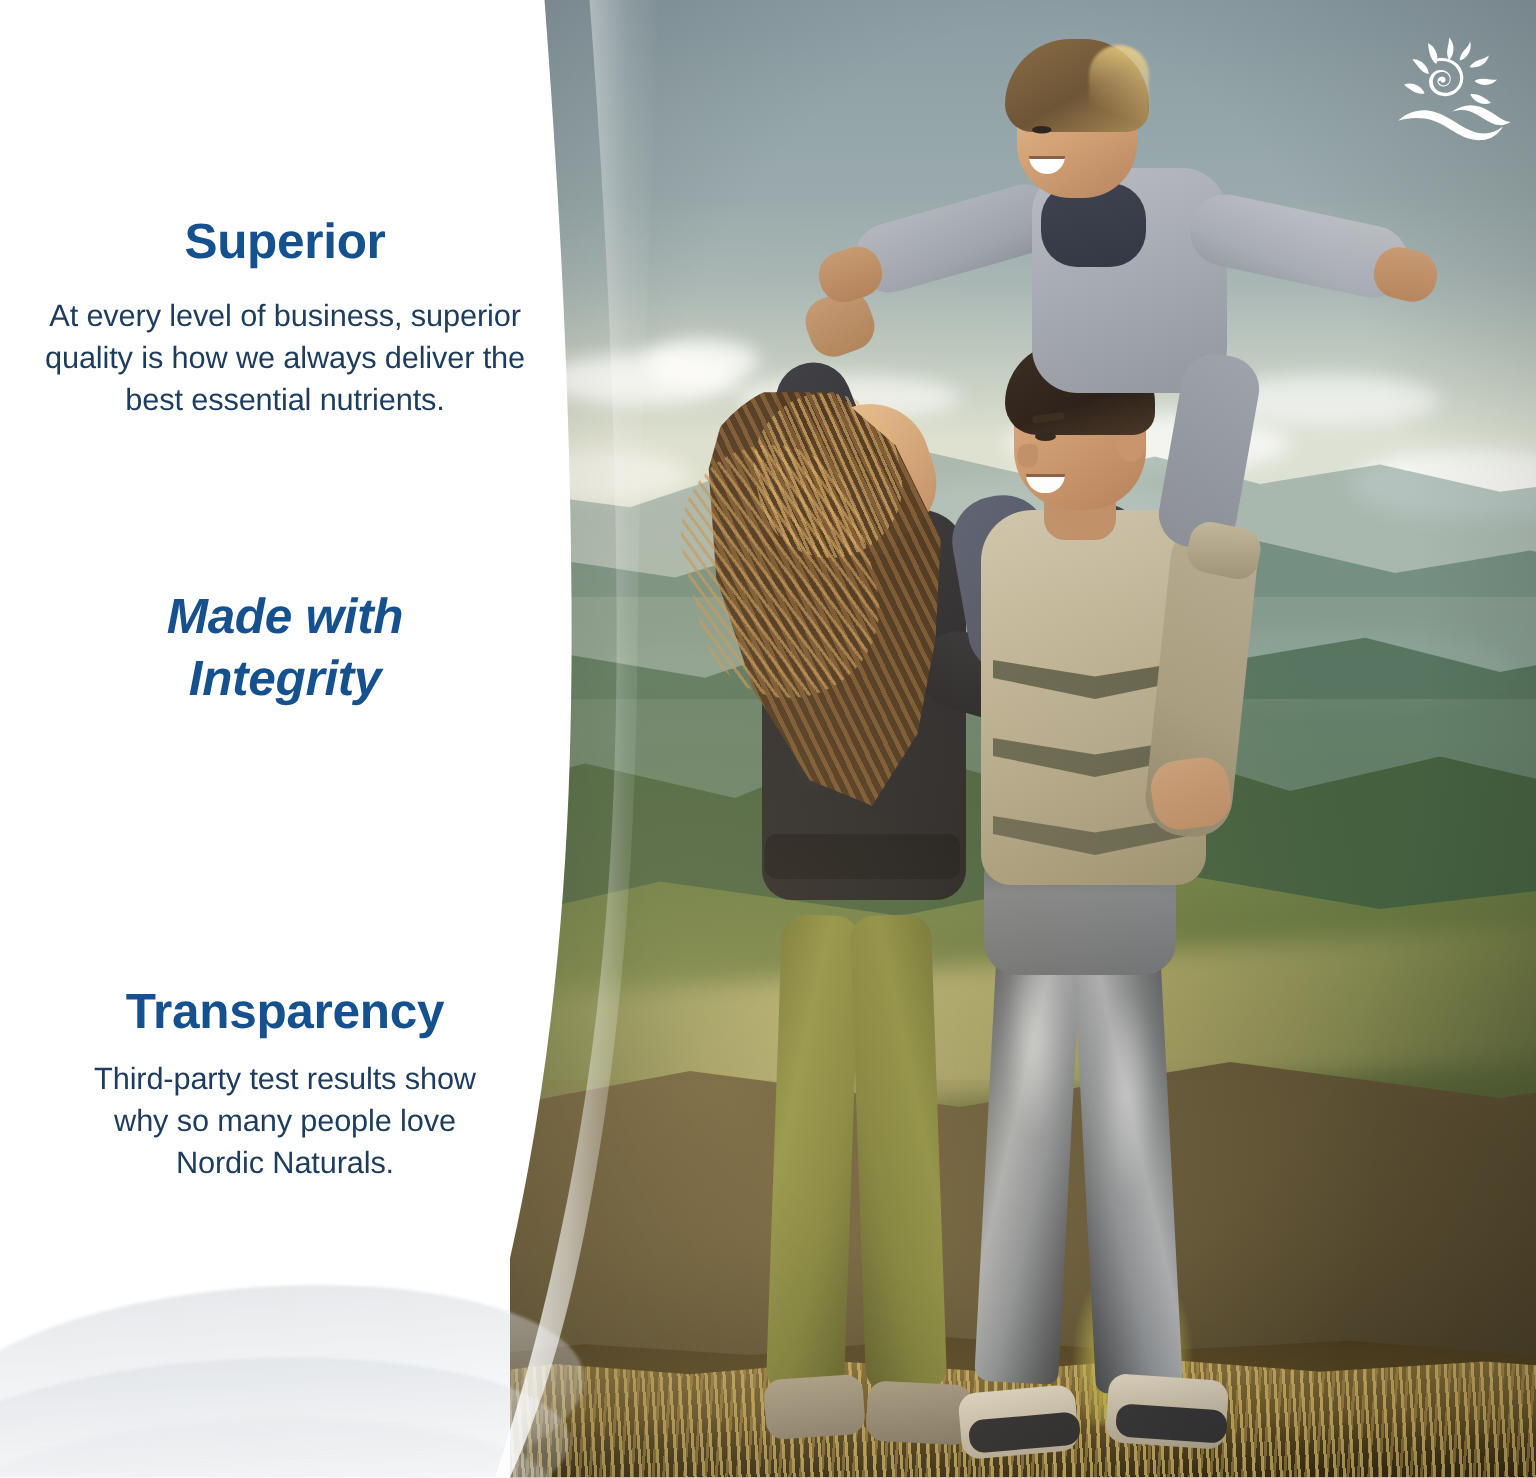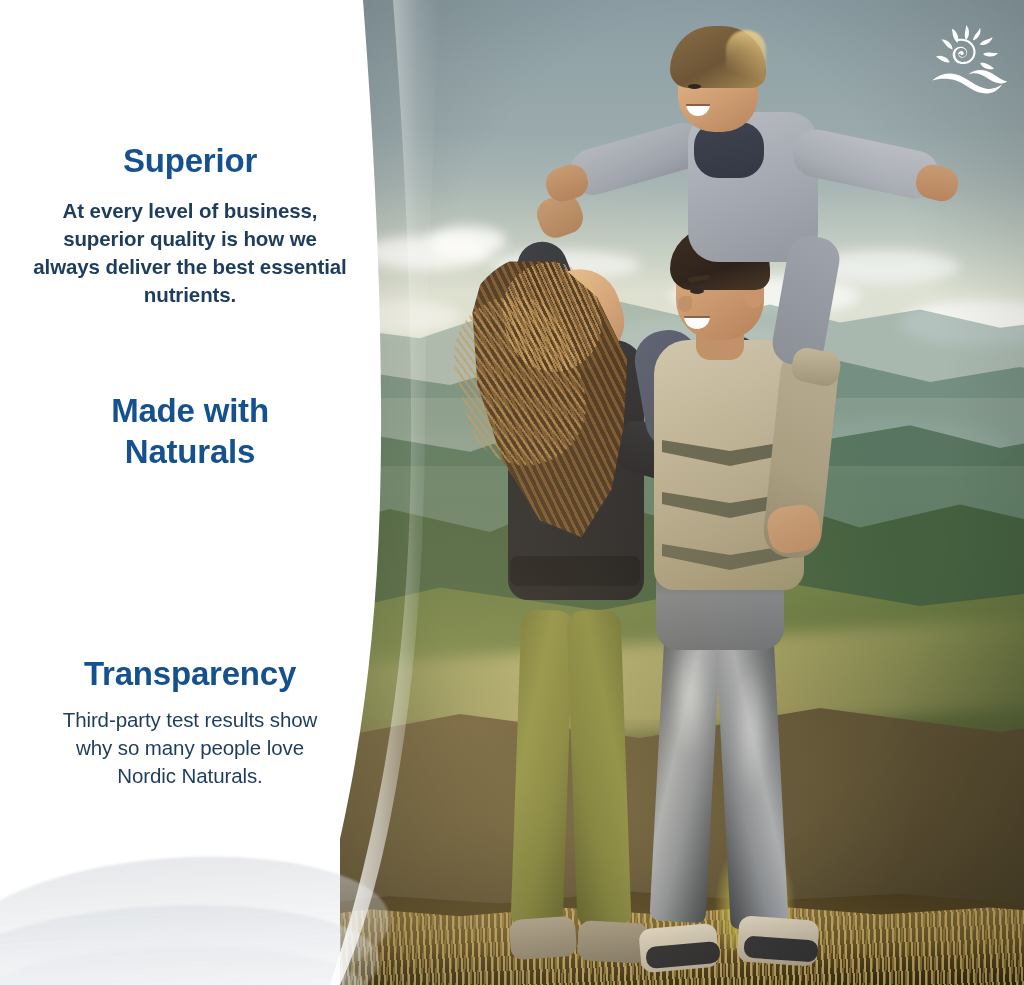--- a/index.html
+++ b/index.html
@@ -211,26 +211,26 @@
      background:linear-gradient(180deg,rgba(216,220,225,.5) 0%,rgba(236,238,241,.2) 70%,rgba(255,255,255,0) 100%);
      transform:rotate(-3deg);filter:blur(1px);}
   .sw3{left:-30px;top:946px;width:400px;height:110px;border-radius:50%;
      background:linear-gradient(180deg,rgba(228,231,235,.45),rgba(255,255,255,0));
      transform:rotate(-2deg);filter:blur(2px);}
 
   
   #copy{position:absolute;left:0;top:0;width:408px;height:985px;}
   .block{position:absolute;width:340px;left:20px;text-align:center;}
   .b1{top:140px;}
-  .b2{top:390px;}
+  .b2{top:390px;font-style:italic;}
   .b3{top:612px;}
   .head{font-size:33px;line-height:41px;font-weight:bold;color:#15518f;
         letter-spacing:-.2px;margin:0 0 8px 0;}
   .body{font-size:20.5px;line-height:28px;color:#1d3c5e;margin:0;letter-spacing:-.1px;}
-  .b1 .body{width:320px;margin:16px auto;font-weight:bold;}
+  .b1 .body{width:320px;margin:16px auto;}
   .b2 .body{width:300px;margin:0 auto;}
   .b3 .body{width:270px;margin:12px auto;}
 
   
   #logo{position:absolute;left:928px;top:22px;width:80px;height:72px;}
 </style>
 </head>
 <body>
 
 <div id="stage">
@@ -340,21 +340,21 @@
     <div class="block b1">
       <h2 class="head">
         <span>Superior</span><br>
       </h2>
       <p class="body">At every level of business, superior quality is how we always deliver the best essential nutrients.</p>
     </div>
 
     <div class="block b2">
       <h2 class="head">
         <span>Made with</span><br>
-        <span>Naturals</span>
+        <span>Integrity</span>
       </h2>
     </div>
 
     <div class="block b3">
       <h2 class="head">
         <br>
         <span>Transparency</span>
       </h2>
       <p class="body">Third-party test results show why so many people love Nordic Naturals.</p>
     </div>

